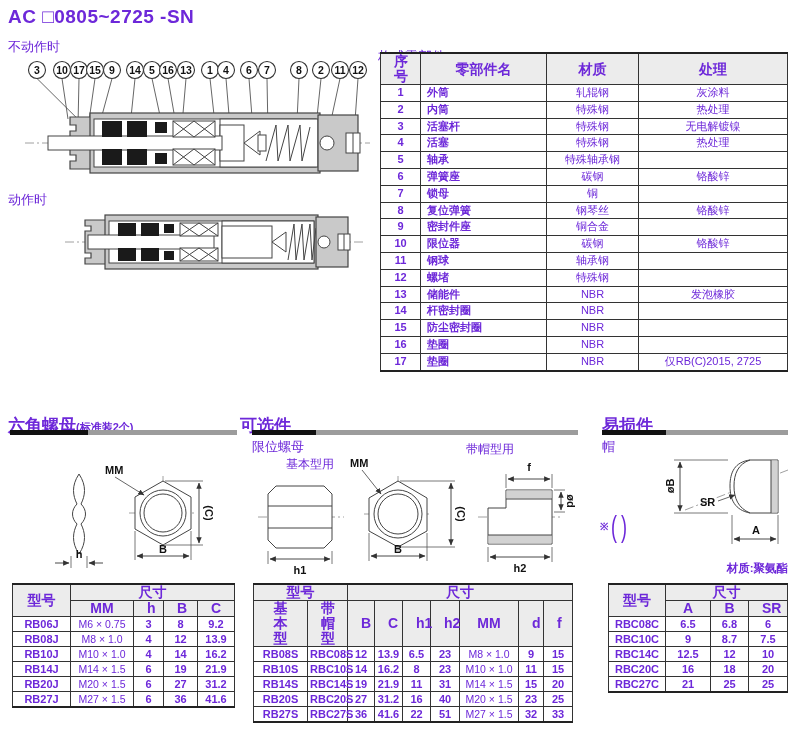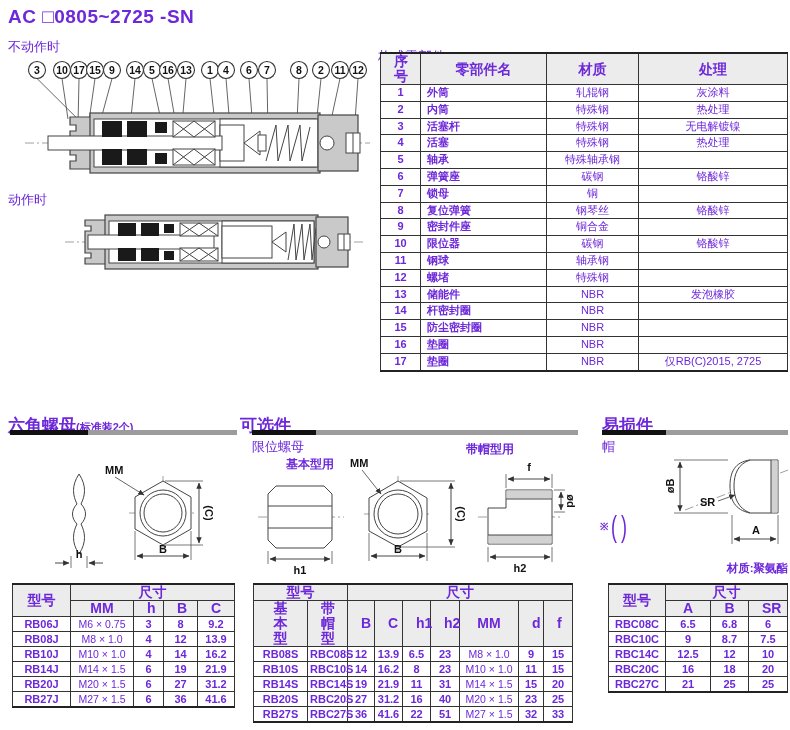--- a/index.html
+++ b/index.html
@@ -1,20 +1,20 @@
 <!DOCTYPE html>
 <html><head>
 <meta charset="utf-8">
 <style>
   html,body{margin:0;padding:0;background:#fff;}
   .page{position:relative;width:790px;height:730px;background:#fff;overflow:hidden;
         font-family:"Liberation Sans",sans-serif;color:#6d28d9;}
   .title{position:absolute;left:8px;top:6px;font-size:19px;font-weight:bold;letter-spacing:.5px;}
   .lbl-b{position:absolute;font-size:13px;font-weight:normal;text-align:center;}
-  .lbl-m{position:absolute;font-size:12px;font-weight:bold;}
+  .lbl-m{position:absolute;font-size:12px;font-weight:normal;}
   .sec-title{position:absolute;font-size:17px;font-weight:bold;white-space:nowrap;margin-top:8px;}
   .sec-title .suffix{font-size:11px;}
   .bar{position:absolute;height:5px;}
   svg.diag{position:absolute;overflow:visible;}
 
   table.tbl{position:absolute;border-collapse:collapse;table-layout:fixed;font-size:11px;
             border:1px solid #222;border-top:2px solid #222;border-bottom:2px solid #222;background:#fff;}
   .tbl th{background:#ececec;border:1px solid #333;font-weight:bold;padding:0 13px;line-height:15px;font-size:14px;}
   .tbl td{border:1px solid #333;text-align:center;padding:0 2px;line-height:14px;background:#fff;}
   table.parts td{line-height:15.8px;}

